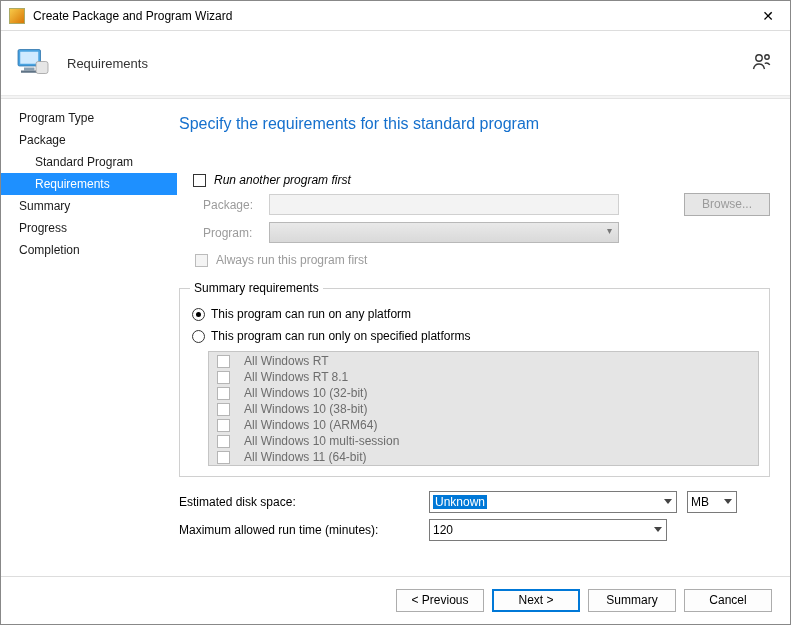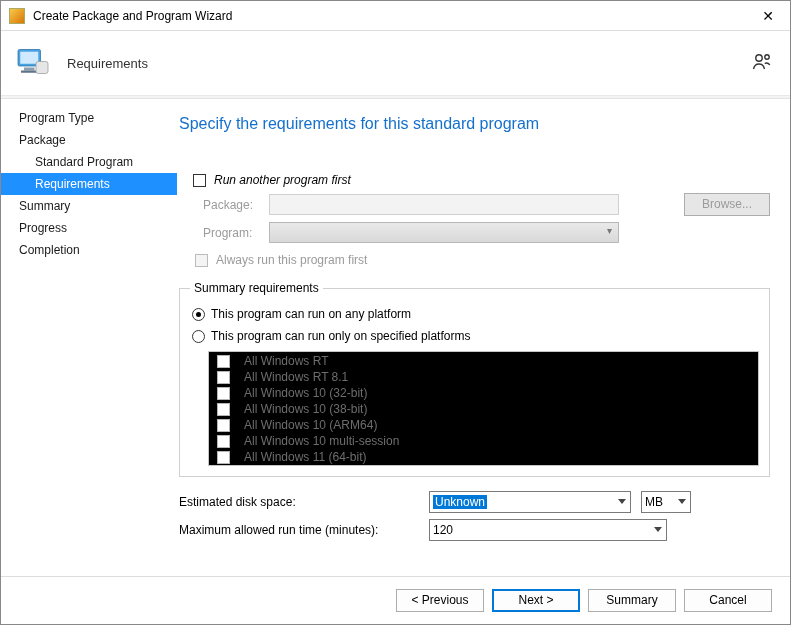--- a/index.html
+++ b/index.html
@@ -33,21 +33,21 @@
     .txt-input.disabled { background:#f3f3f3; color:#999;}
     .dropdown-dis { height:21px; border:1px solid #b8b8b8; background: linear-gradient(#e9e9e9,#d9d9d9); position:relative; flex:0 0 350px;}
     .dropdown-dis::after{content:"▾"; position:absolute; right:6px; top:2px; color:#777; font-size:10px;}
     .btn { height:23px; border:1px solid #adadad; background:#e6e6e6; padding:0 12px; min-width:78px; cursor:default; text-align:center; line-height:21px; }
     .btn.disabled { color:#9b9b9b;}
     fieldset { border:1px solid #d0d0d0; margin: 14px 0 10px 0; padding: 8px 10px 10px 10px;}
     legend { padding: 0 4px; color:#000;}
     .radio-row { display:flex; align-items:center; gap:6px; margin: 4px 0 8px 2px;}
     .radio { width:13px; height:13px; border:1px solid #333; border-radius:50%; display:inline-flex; align-items:center; justify-content:center; background:#fff;}
     .radio .dot{ width:5px;height:5px;background:#000;border-radius:50%;}
-    .platform-list { border:1px solid #c5c5c5; height:115px; overflow-y:scroll; background:#000000; padding:1px 0;}
+    .platform-list { border:1px solid #c5c5c5; height:115px; overflow-y:scroll; background:#e5e5e5; padding:1px 0;}
     .platform-list .pitem { display:flex; align-items:center; gap:6px; padding:1px 8px; color:#6d6d6d;}
     .platform-list .pitem .chk { border-color:#b5b5b5;}
     .combo { height:22px; border:1px solid #7a7a7a; background:#fff; position:relative; display:flex; align-items:center; padding:0 18px 0 3px;}
     .combo::after { content:""; position:absolute; right:4px; top:7px; border-left:4px solid transparent; border-right:4px solid transparent; border-top:5px solid #444;}
     .combo.hl .val { background:#0078d7; color:#fff; padding:0 2px;}
     .footer { border-top:1px solid #ddd; padding: 12px 18px; display:flex; justify-content:flex-end; gap:8px; background:#fff;}
     .footer .btn { min-width:88px; background:#fdfdfd;}
     .footer .btn.primary { border:2px solid #0078d7; line-height:19px;}
     ::-webkit-scrollbar { width:17px; background:#f0f0f0;}
     ::-webkit-scrollbar-thumb { background:#c2c2c2; border:1px solid #a8a8a8;}
@@ -159,21 +159,21 @@
         <div class="pitem">
             <span class="chk"></span>
             <span>All Windows 11 (64-bit)</span>
           </div>
         <div class="pitem"></div>
       </div>
     </fieldset>
 
     <div class="form-row wide" style="margin-top:14px;">
       <span class="lbl en-text">Estimated disk space:</span>
-      <div class="combo hl" style="width:202px;">
+      <div class="combo hl" style="width:248px;">
           <span class="val">Unknown</span>
         </div>
       <span style="width:10px;"></span>
       <div class="combo" style="width:50px;">
           <span class="val">MB</span>
         </div>
     </div>
     <div class="form-row wide">
       <span class="lbl en-text">Maximum allowed run time (minutes):</span>
       <div class="combo" style="width:238px;">

